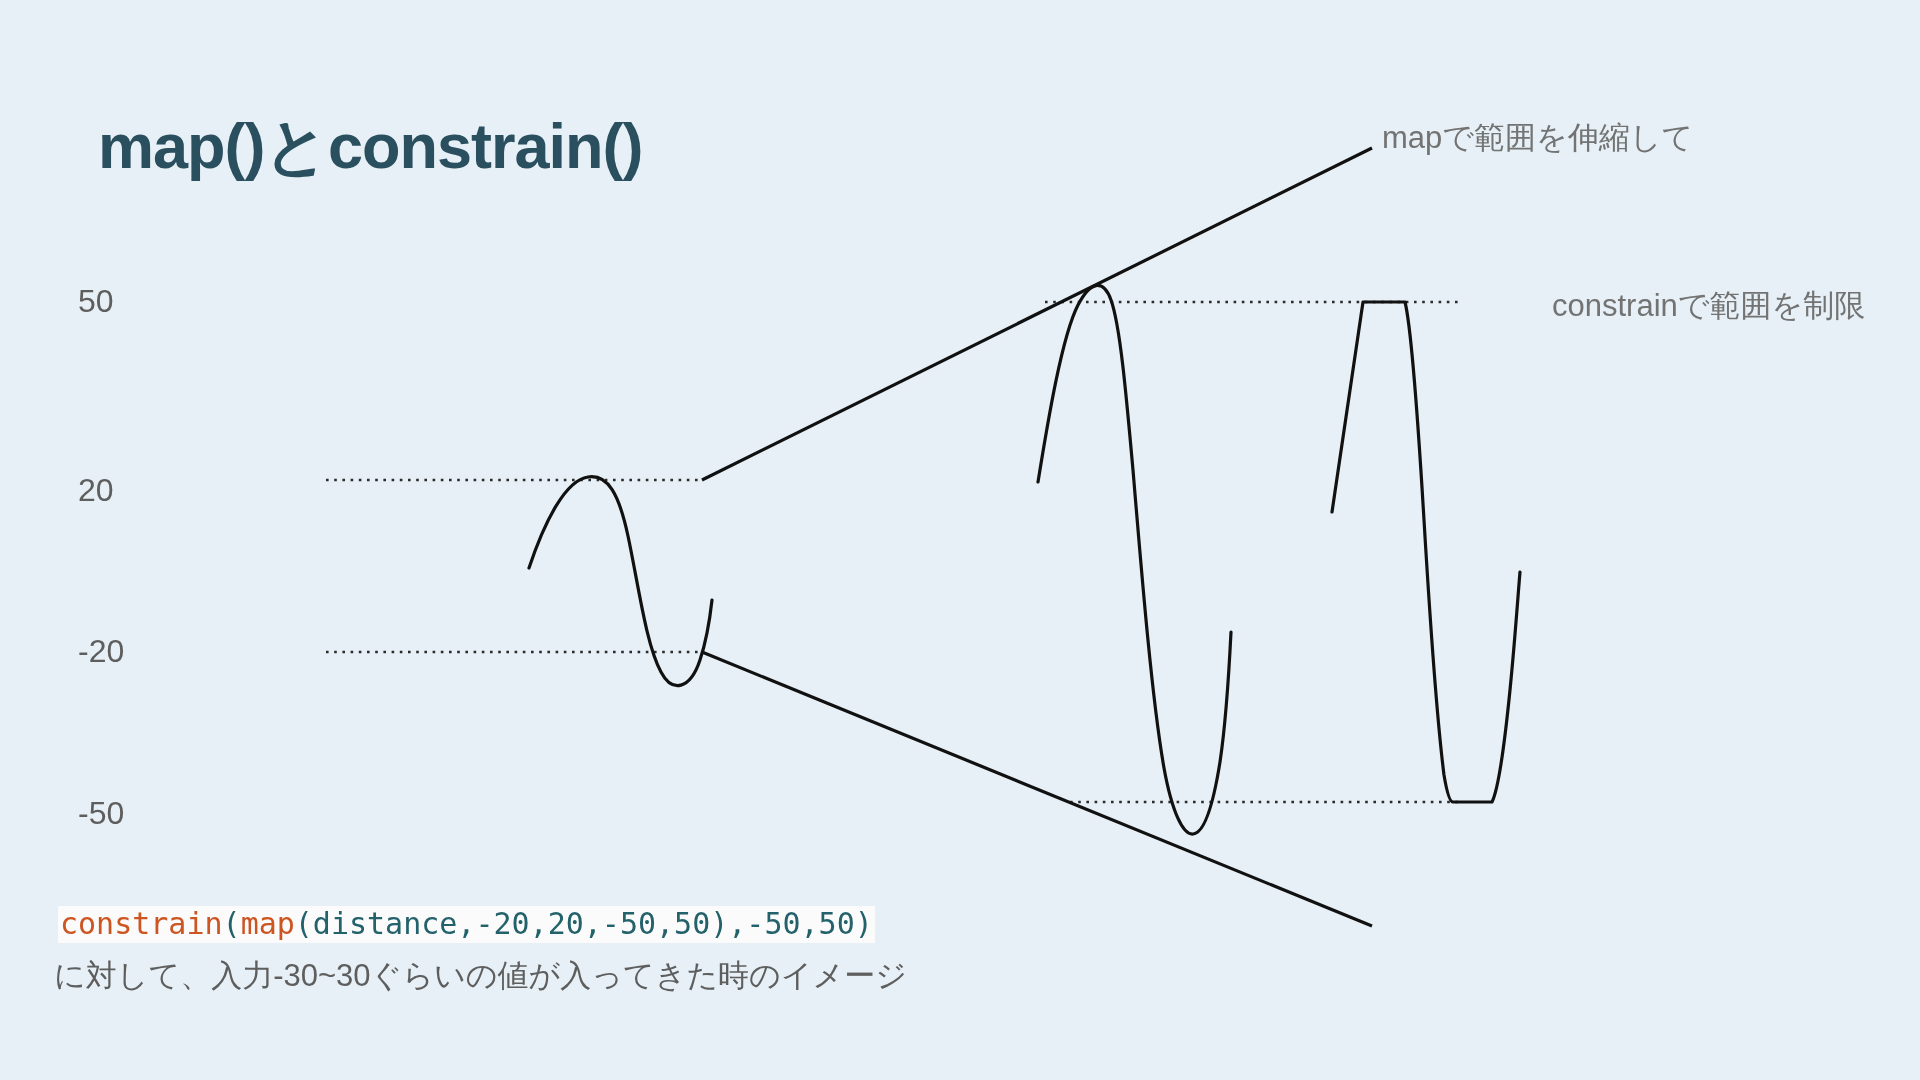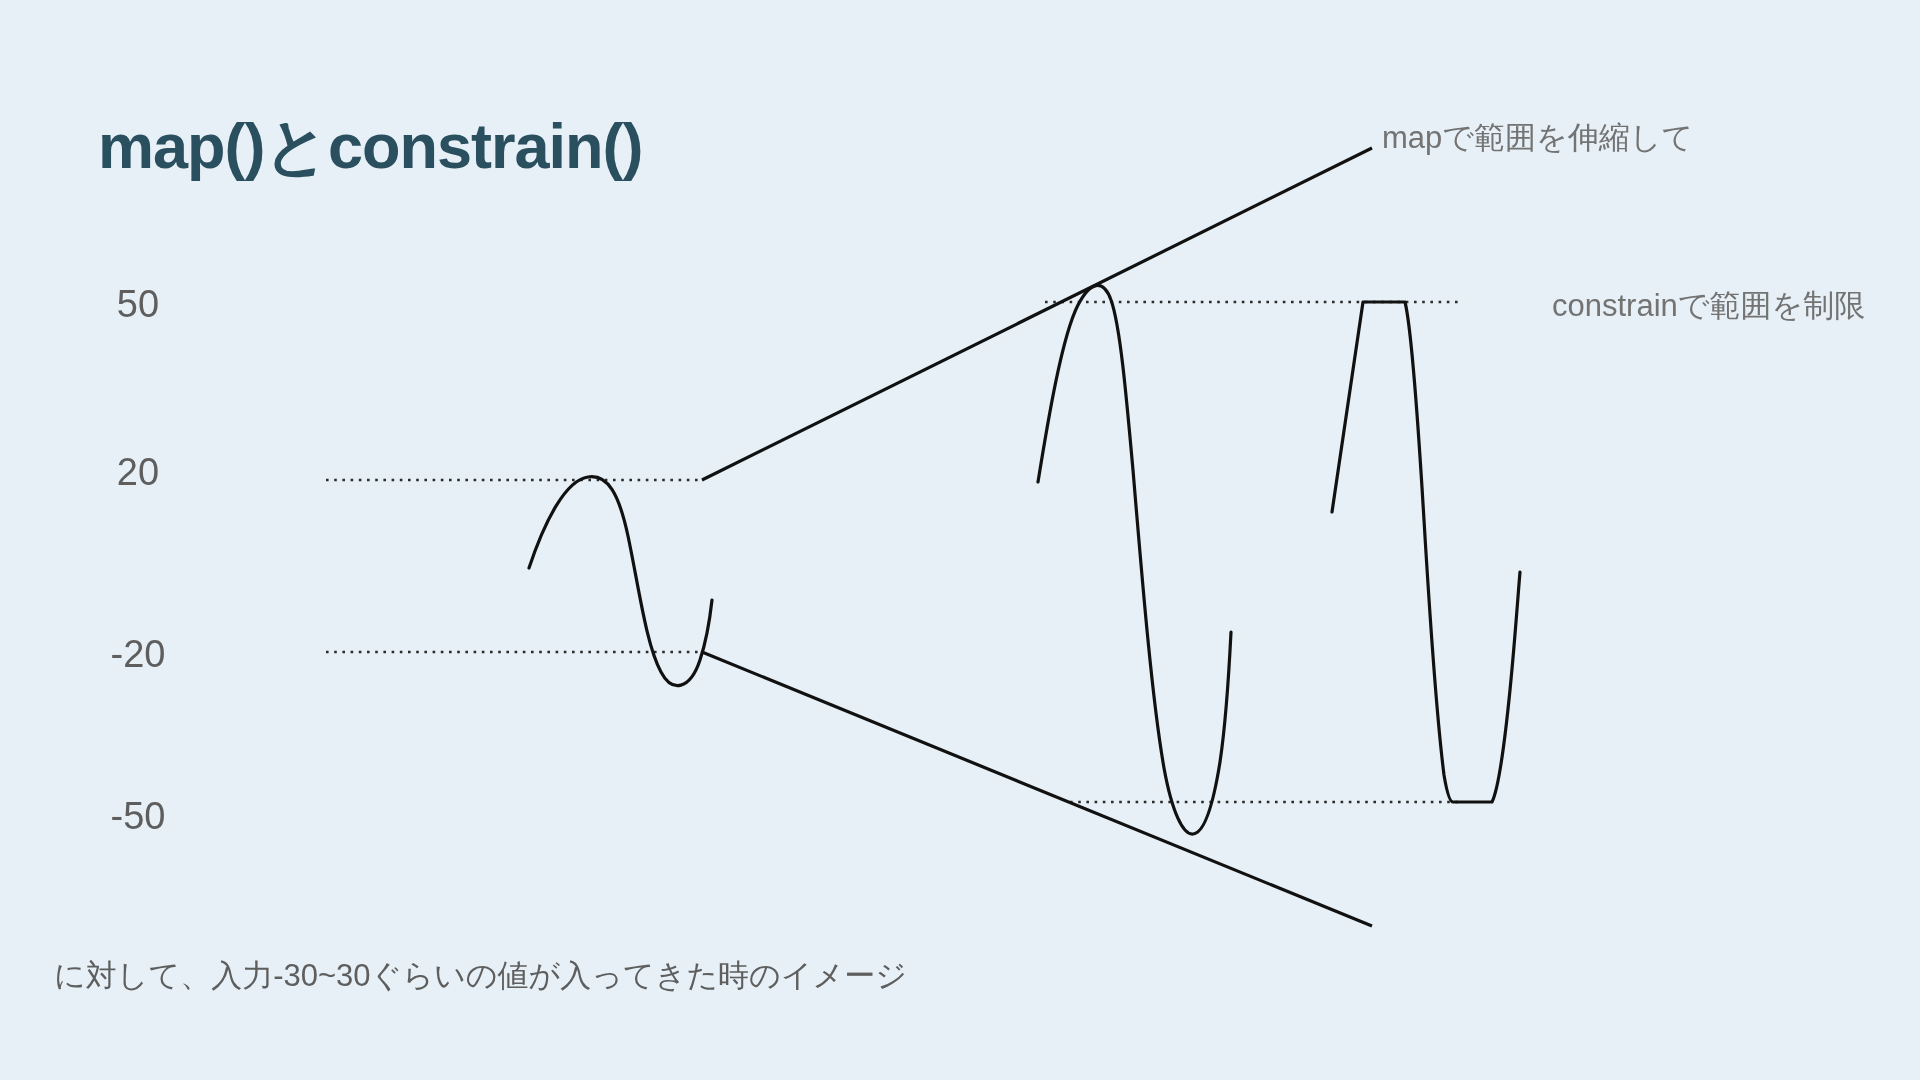--- a/index.html
+++ b/index.html
@@ -29,23 +29,23 @@
     font-family: "Liberation Sans", sans-serif;
     font-size: 63px;
     font-weight: bold;
     color: #2a4f5e;
     letter-spacing: -1px;
     white-space: nowrap;
   }
   .axis-label {
     position: absolute;
     font-family: "Liberation Sans", sans-serif;
-    font-size: 38px;
+    font-size: 32px;
     color: #5e5e5e;
-    text-align: center;
+    text-align: left;
     width: 120px;
     white-space: nowrap;
   }
   .annot {
     position: absolute;
     font-family: "Liberation Sans", sans-serif;
     font-size: 31px;
     color: #737373;
     white-space: nowrap;
   }
@@ -85,21 +85,21 @@
   .guide { fill: none; stroke: #2b2b2b; stroke-width: 2.6; stroke-dasharray: 2.6 5.6; stroke-linecap: butt; }
 </style>
 </head>
 <body>
 
 <div id="slide">
 
   <div class="title">map()とconstrain()</div>
 
   <div class="axis-label" style="left:78px;  top:283px;">50</div>
-  <div class="axis-label" style="left:78px;  top:451px;">20</div>
+  <div class="axis-label" style="left:78px;  top:472px;">20</div>
   <div class="axis-label" style="left:78px; top:633px;">-20</div>
   <div class="axis-label" style="left:78px; top:795px;">-50</div>
 
   <div class="annot" style="left:1382px; top:117px;">mapで範囲を伸縮して</div>
   <div class="annot" style="left:1552px; top:285px;">constrainで範囲を制限</div>
 
   <svg class="plot" viewBox="0 0 1920 1080">
 
     <line class="guide" x1="326" y1="480" x2="702" y2="480"></line>
 
@@ -133,16 +133,17 @@
              L 1363,302
              L 1405,302
              C 1412,330 1418,420 1424,520
              C 1430,620 1437,720 1444,775
              C 1447,793 1450,802 1453,802
              L 1492,802
              C 1498,790 1505,740 1510,690
              C 1515,640 1518,595 1520,572"></path>
   </svg>
 
+  <div class="code-line"><span class="code-fn">constrain</span><span>(</span><span class="code-fn">map</span><span>(distance,-20,20,-50,50)</span><span>,-50,50)</span></div>
 
   <div class="caption">に対して、入力-30~30ぐらいの値が入ってきた時のイメージ</div>
 
 </div>
 
 </body></html>

